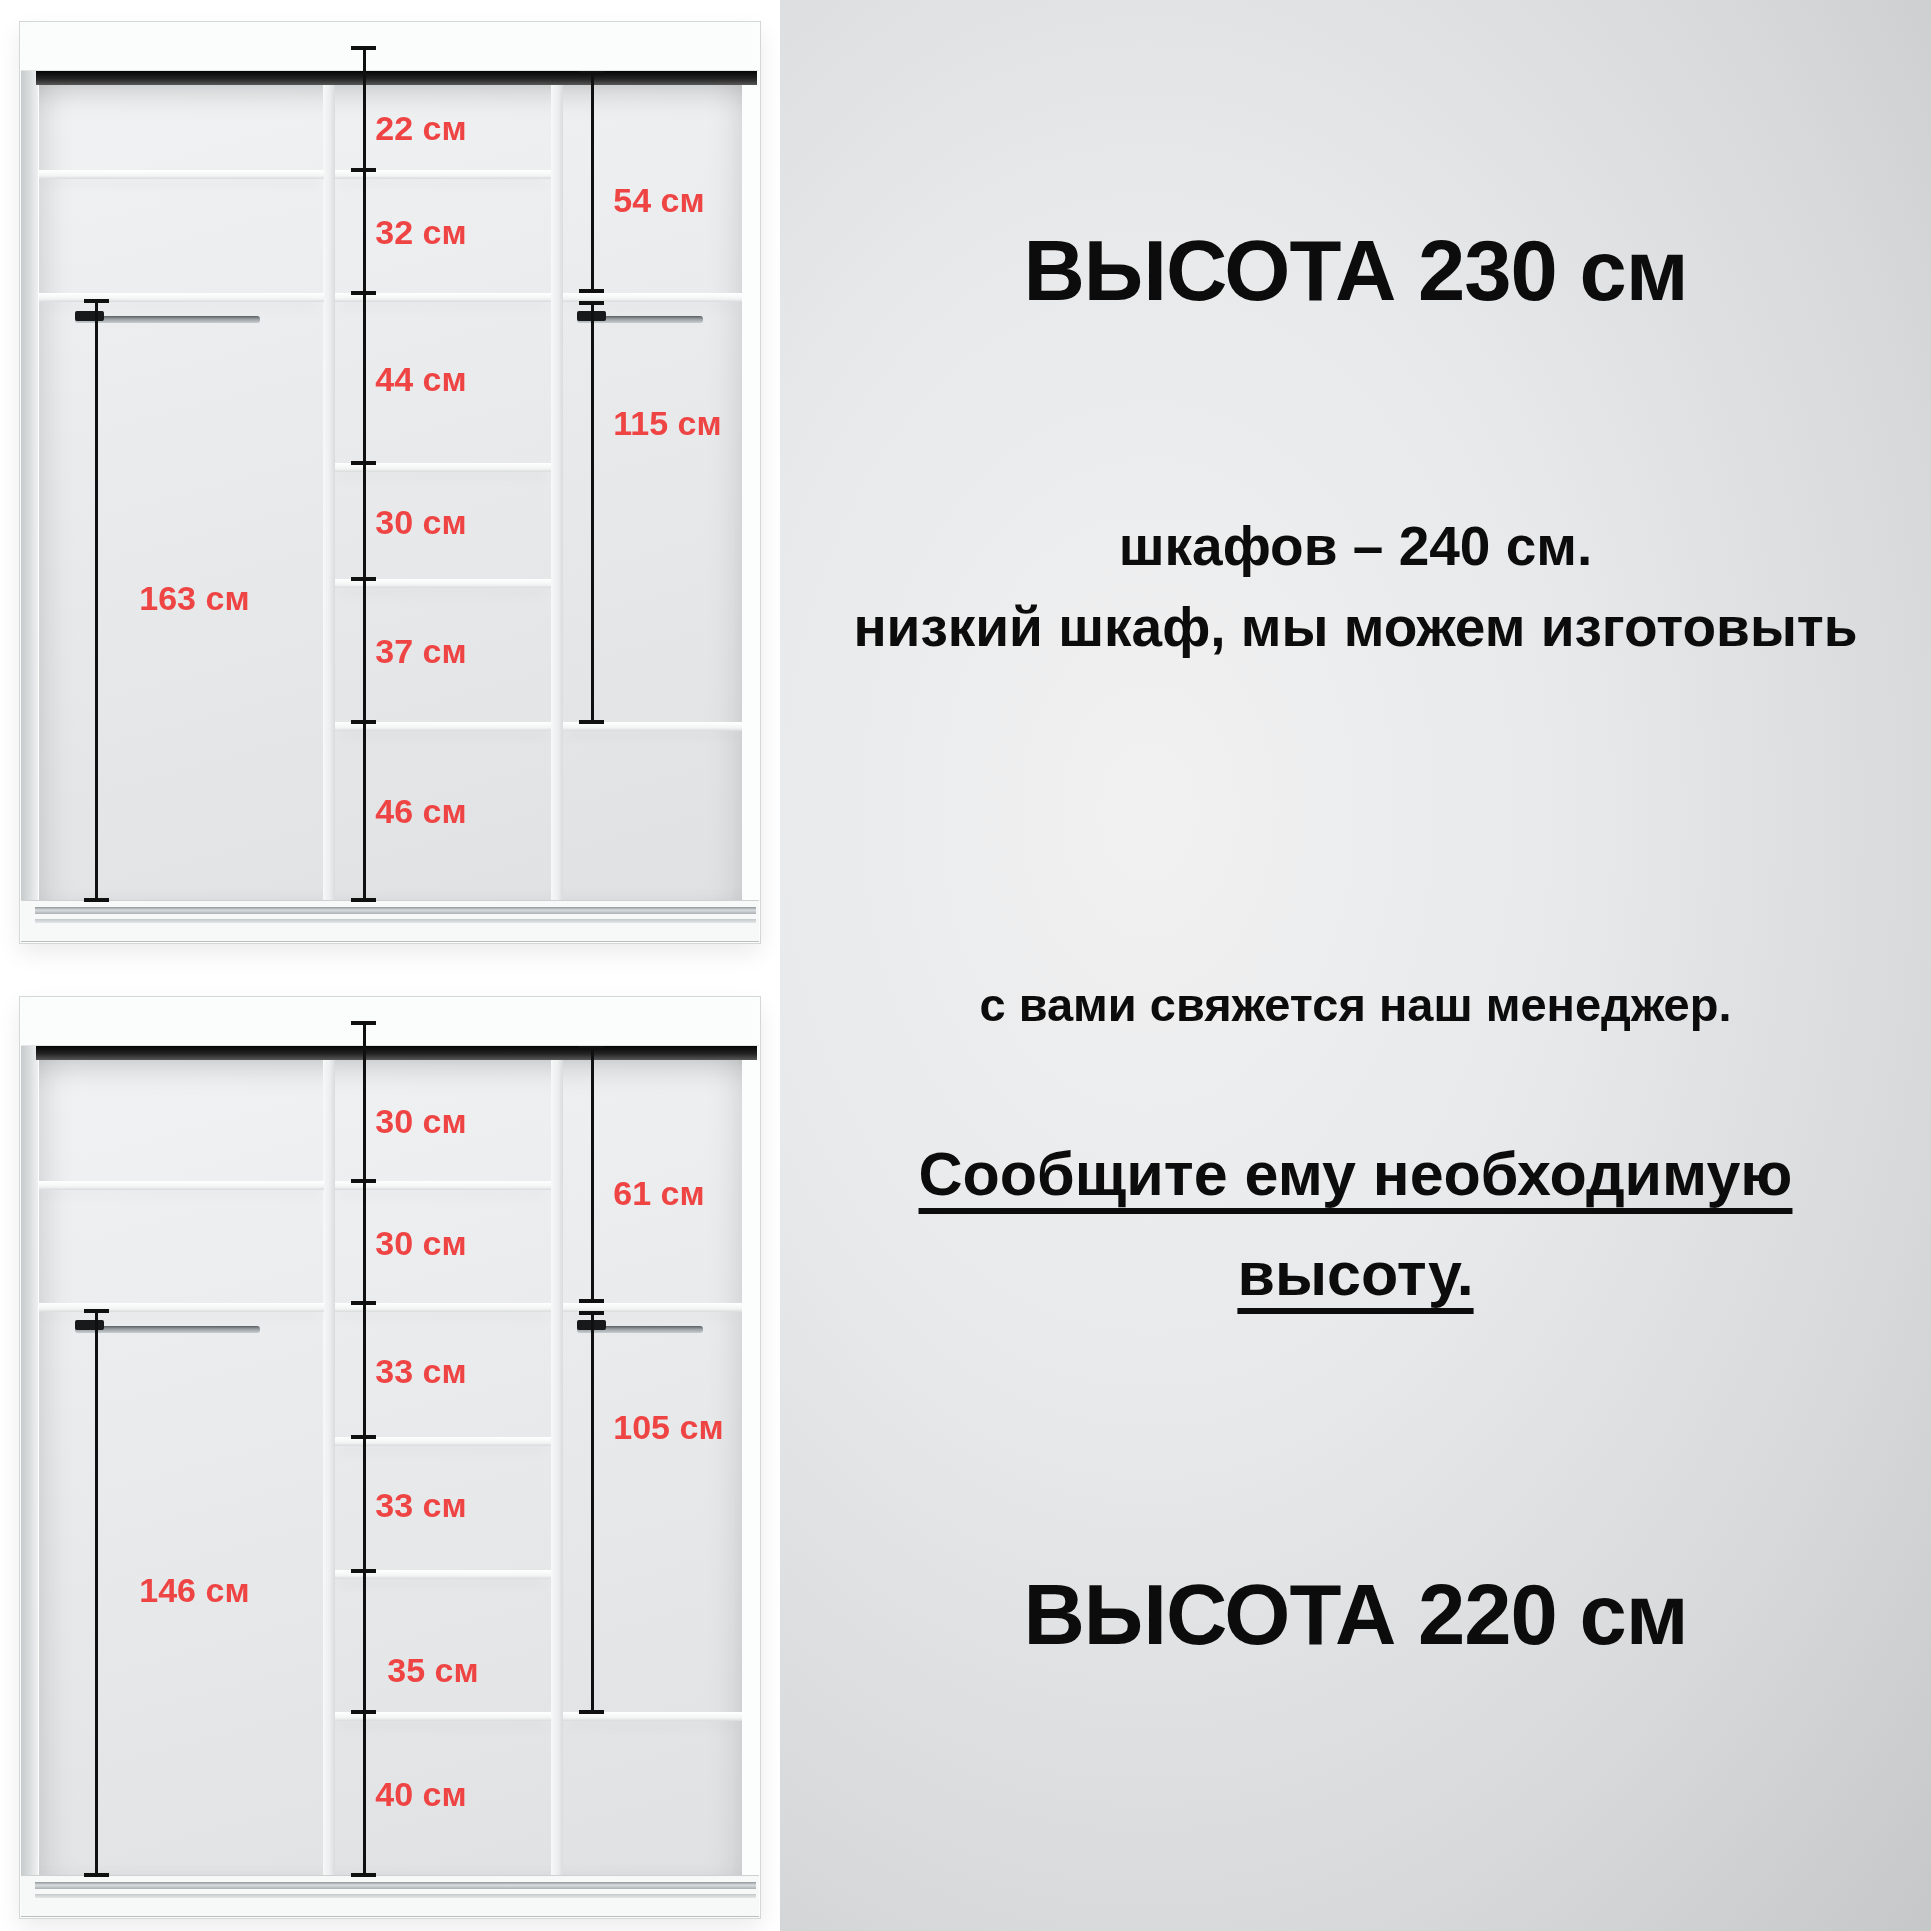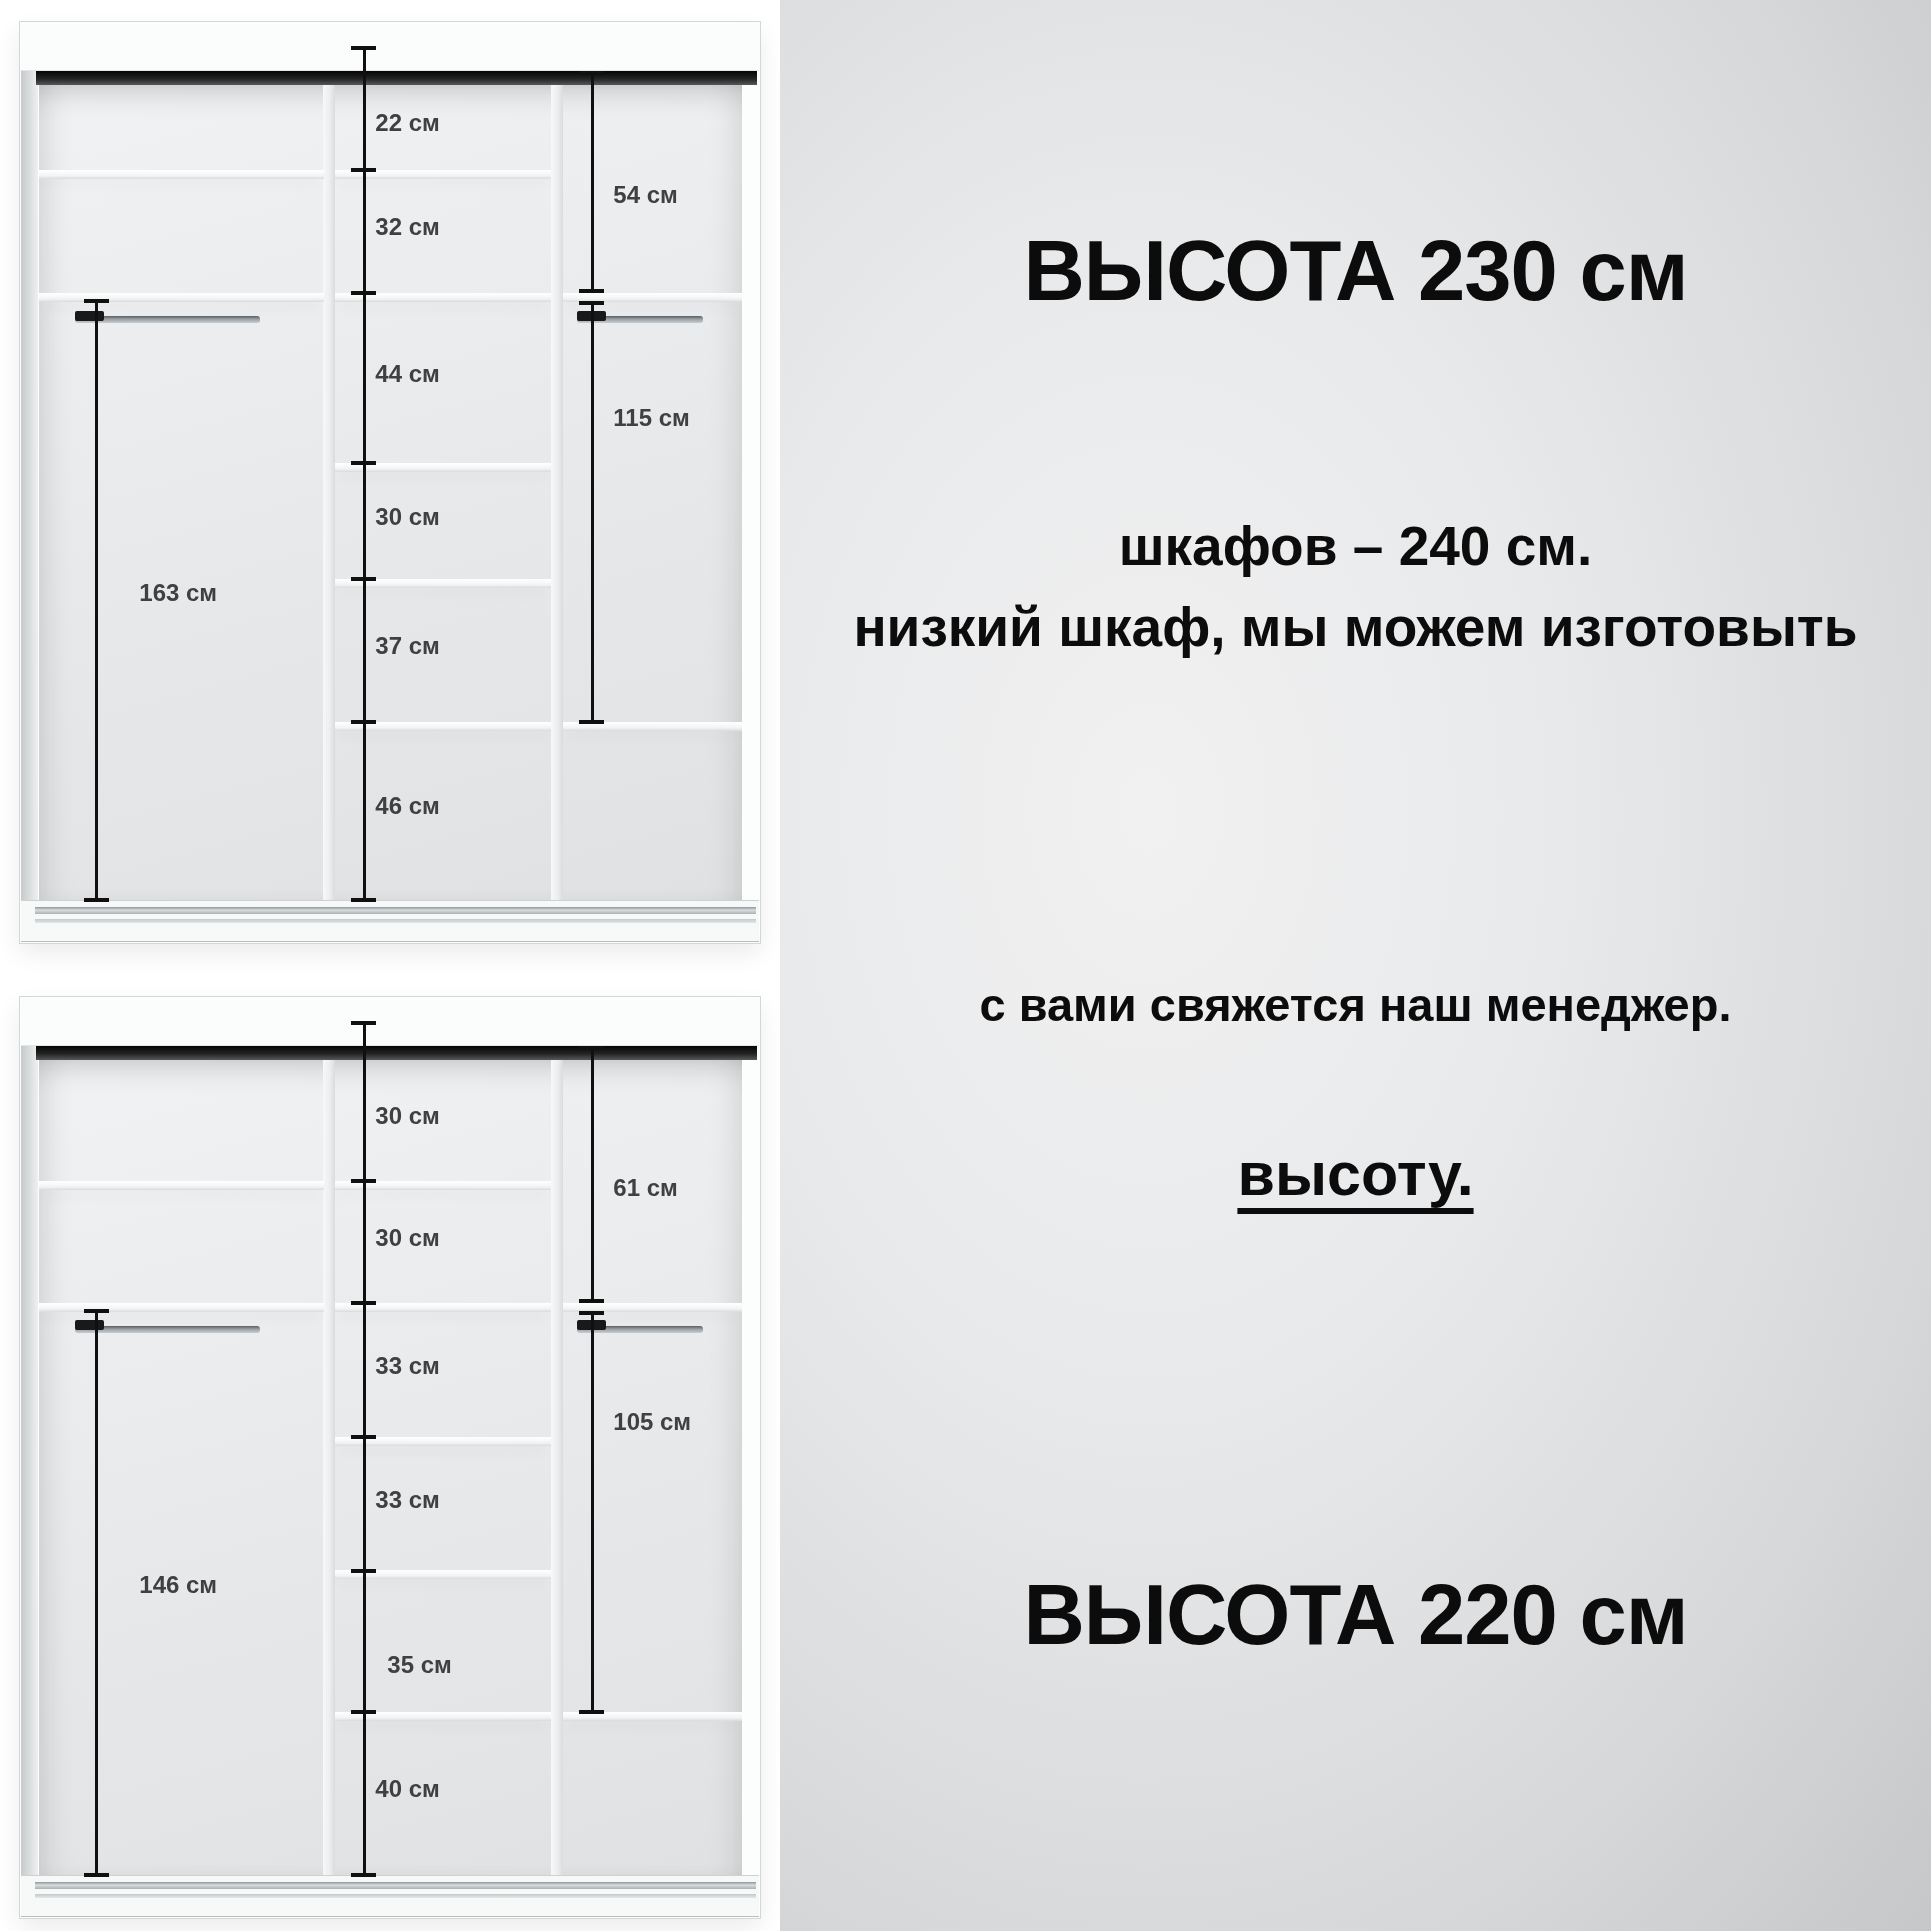--- a/index.html
+++ b/index.html
@@ -44,21 +44,21 @@
              background:linear-gradient(90deg,#f7f8f8 0%,#eceeef 55%,#d9dcdd 100%);
              box-shadow:8.7px 0 13.5px -5.8px rgba(0,0,0,.13);}
   .shelf{position:absolute;height:8.7px;
          background:linear-gradient(180deg,#ffffff 0%,#f2f4f4 65%,#d8dbdc 100%);
          box-shadow:0 7.7px 12.6px -3.9px rgba(0,0,0,.18);}
   .rod{position:absolute;height:6.8px;border-radius:2.9px;
        background:linear-gradient(180deg,#5a5e61 0%,#9aa0a4 45%,#c8cdd0 100%);}
   .rodmount{position:absolute;width:29px;height:9.7px;background:#17191b;border-radius:1.9px;}
   .mline{position:absolute;width:2.9px;background:#101010;}
   .mtick{position:absolute;width:25px;height:3.9px;background:#101010;}
-  .mlabel{position:absolute;font-weight:700;font-size:24px;color:#404040;white-space:nowrap;}
+  .mlabel{position:absolute;font-weight:700;font-size:34px;color:#ef4444;white-space:nowrap;}
 </style>
 </head>
 <body>
 
 <div class="canvas">
 
   <div class="wardrobe" style="left:19.3px;top:21px;">
     <div class="w-frame"></div>
     <div class="w-side"></div>
     <div class="w-topband"></div>
@@ -174,20 +174,21 @@
     <div class="tblock p1" style="top:506px;">
       <div>шкафов – 240 см.</div>
       <div>низкий шкаф, мы можем изготовыть</div>
     </div>
 
     <div class="tblock p2" style="top:967px;">
       <div>с вами свяжется наш менеджер.</div>
     </div>
 
     <div class="tblock p3" style="top:1124px;">
+      <div><span class="u">Сообщите ему необходимую</span></div>
       <div><span class="u">высоту.</span></div>
     </div>
 
     <div class="tblock title" style="top:1568px;">ВЫСОТА 220 см</div>
   </div>
 
 </div>
 
 
 </body></html>

